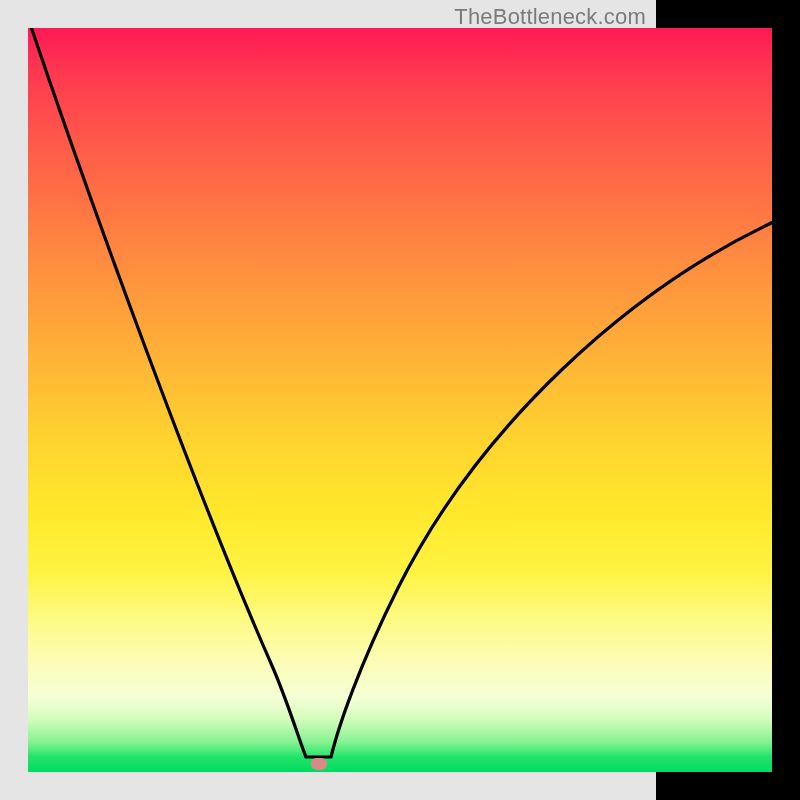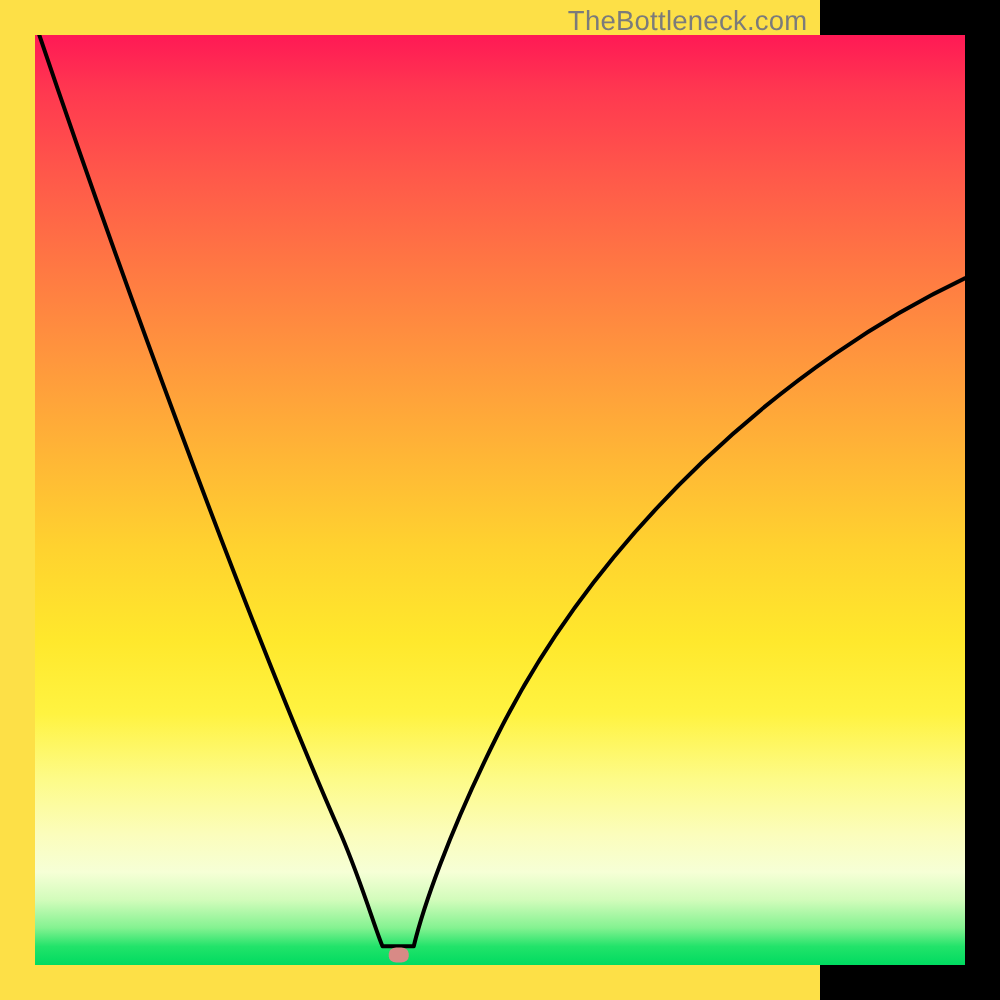--- a/index.html
+++ b/index.html
@@ -8,21 +8,21 @@
     width: 800px;
     height: 800px;
     background: #000000;
     font-family: Arial, Helvetica, sans-serif;
     overflow: hidden;
   }
   .frame {
     position: relative;
     width: 656px;
     height: 800px;
-    background: #fde047;
+    background: #e5e5e5;
   }
   .watermark {
     position: absolute;
     top: 4px;
     right: 10px;
     color: #7b7b7b;
     font-size: 22px;
     font-weight: 500;
     letter-spacing: 0.2px;
     z-index: 5;

